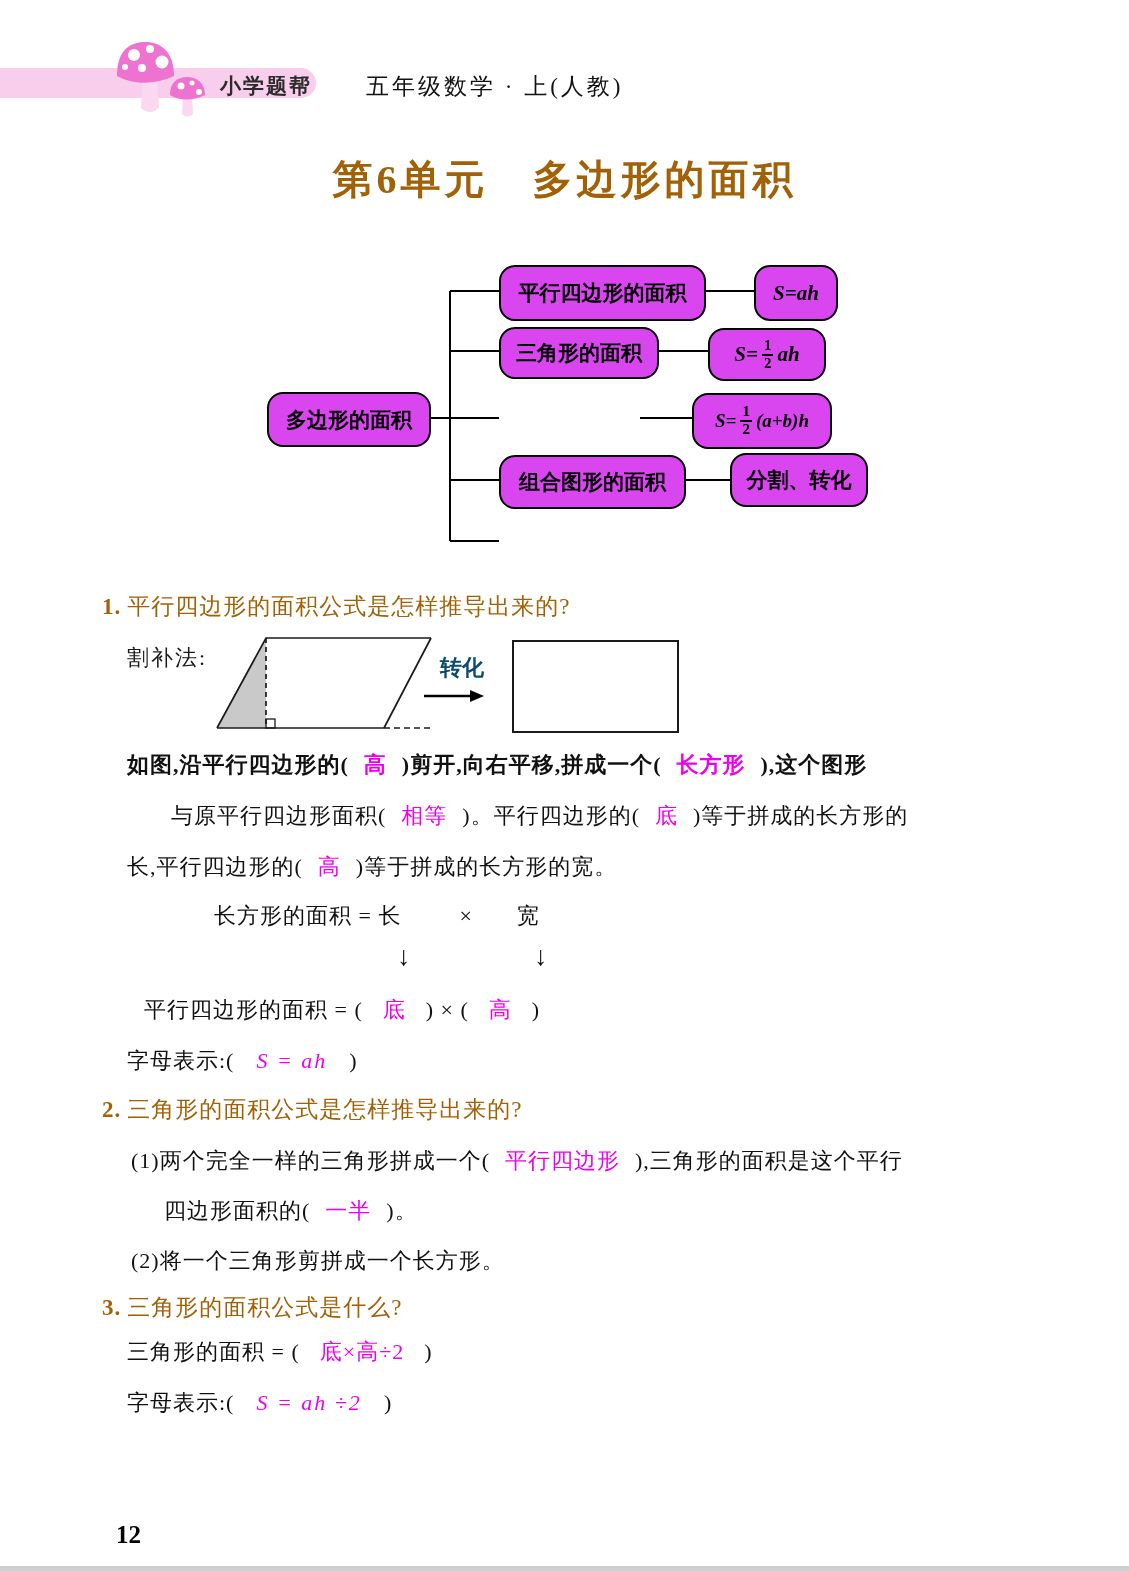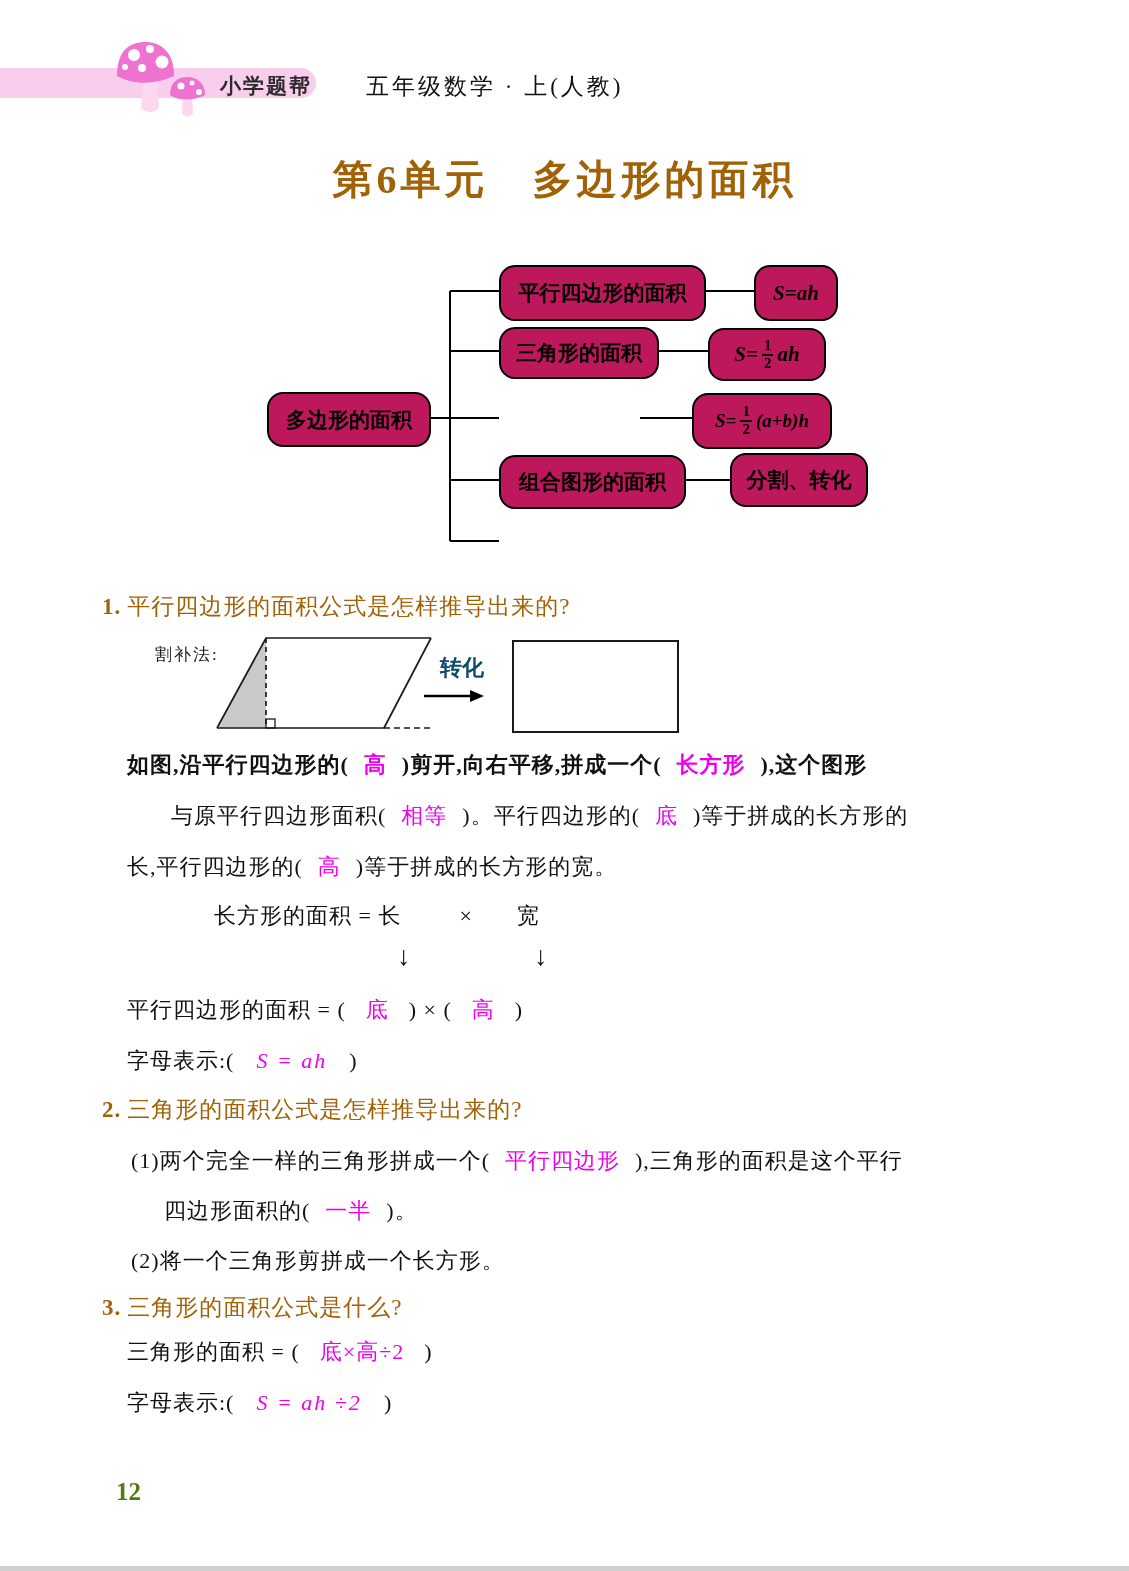--- a/index.html
+++ b/index.html
@@ -13,21 +13,21 @@
   .hdr-mushrooms{position:absolute;left:112px;top:38px;}
   .hdr-brand{position:absolute;left:220px;top:72px;font-family:"Liberation Sans","DejaVu Sans",sans-serif;
     font-size:21px;font-weight:bold;color:#2b2b2b;letter-spacing:2px;}
   .hdr-edition{position:absolute;left:346px;top:71px;font-size:23px;color:#111;letter-spacing:3px;margin-left:20px;}
   
   .title{position:absolute;left:0;right:0;top:152px;text-align:center;
     font-size:40px;font-weight:bold;letter-spacing:4px;color:#a16207;}
   
   .mindmap{position:absolute;left:265px;top:258px;width:610px;height:320px;}
   .mm-lines{position:absolute;left:0;top:0;}
-  .mm-box{position:absolute;border:2px solid #000;border-radius:16px;background:#be185d;
+  .mm-box{position:absolute;border:2px solid #000;border-radius:16px;background:#d946ef;
     display:flex;align-items:center;justify-content:center;
     font-family:"Liberation Sans","DejaVu Sans",sans-serif;font-weight:bold;font-size:21px;color:#000;}
   .mm-formula{font-family:"Liberation Serif","DejaVu Serif",serif;font-style:italic;font-size:21px;}
   .frac{display:inline-flex;flex-direction:column;align-items:center;line-height:1.05;
     font-style:normal;font-size:15px;margin:0 4px;font-family:"Liberation Serif","DejaVu Serif",serif;}
   .frac .num{border-bottom:2px solid #000;padding:0 2px;}
   .mm-root{left:2px;top:134px;width:160px;height:51px;}
   .mm-b1{left:234px;top:7px;width:203px;height:52px;}
   .mm-f1{left:489px;top:7px;width:80px;height:52px;}
   .mm-b2{left:234px;top:69px;width:156px;height:48px;}
@@ -38,33 +38,33 @@
   .mm-f4{left:465px;top:195px;width:134px;height:50px;}
   .mm-b5{left:234px;top:259px;width:205px;height:48px;}
   
   .q-head{position:absolute;font-size:23px;color:#a16207;letter-spacing:1px;}
   .q-head .qnum{font-weight:bold;margin-right:6px;}
   .bodyline{position:absolute;font-size:22px;color:#111;letter-spacing:1px;white-space:nowrap;}
   .ans{color:#ee00ee;margin:0 15px;}
   .ans-wide{color:#ee00ee;margin:0 20px;}
   .ans-math{color:#ee00ee;margin:0 22px;font-style:italic;letter-spacing:2px;}
   
-  .fig-label{position:absolute;left:127px;top:643px;font-size:17px;letter-spacing:2px;margin-left:28px;}
+  .fig-label{position:absolute;left:127px;top:643px;font-size:22px;letter-spacing:2px;}
   .fig-para{position:absolute;left:205px;top:633px;}
   .fig-transform{position:absolute;left:422px;top:653px;width:62px;text-align:right;
     font-family:"Liberation Sans","DejaVu Sans",sans-serif;font-weight:bold;font-size:22px;color:#0c4a6e;}
   .fig-rect{position:absolute;left:512px;top:640px;width:163px;height:89px;border:2px solid #1a1a1a;background:#fff;}
   
   .d1{left:214px;top:901px;}
   .d1 .gap1{margin-left:58px;}
   .d1 .gap2{margin-left:44px;}
   .d-arrow{position:absolute;font-size:27px;color:#111;}
-  .d2{left:127px;top:995px;text-align:center;}
+  .d2{left:144px;top:995px;text-align:center;}
   .d3{left:127px;top:1046px;}
-  .pagenum{position:absolute;left:116px;top:1478px;font-size:25px;font-weight:bold;color:#4d7c0f;}
+  .pagenum{position:absolute;left:116px;top:1521px;font-size:25px;font-weight:bold;color:#000000;}
   .bottom-strip{position:absolute;left:0;bottom:0;width:100%;height:5px;background:#cfcfcf;}
 </style>
 </head>
 <body>
 
 <div class="page">
 
   <div class="hdr-bar"></div>
   <div class="hdr-mushrooms">
     <svg width="105" height="82" viewBox="0 0 105 82">

